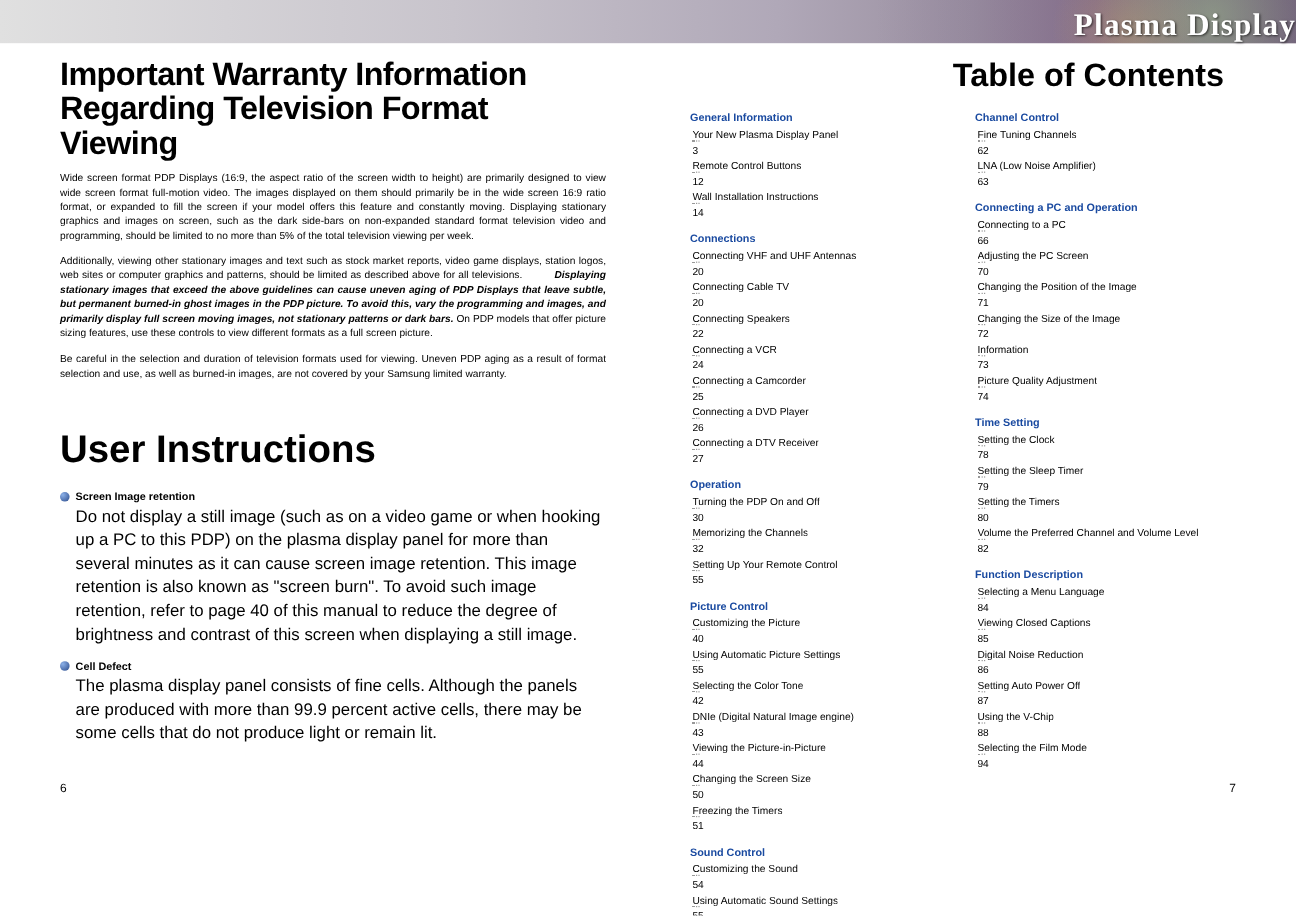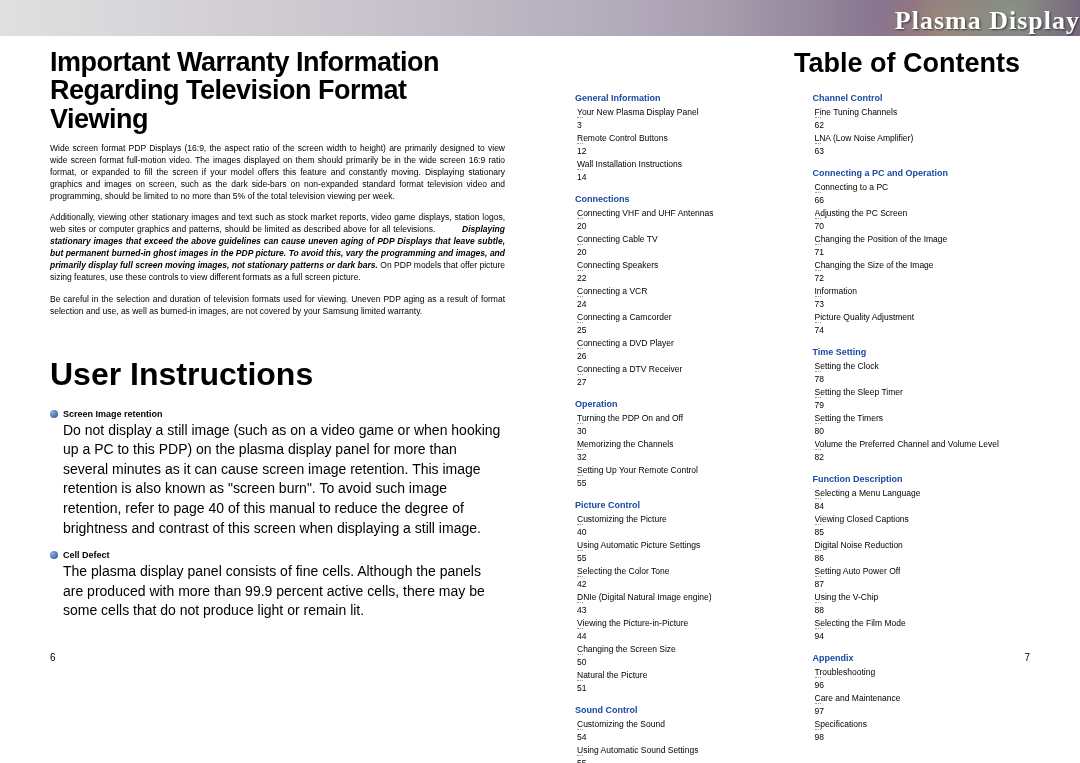--- a/index.html
+++ b/index.html
@@ -277,21 +277,21 @@
               <span class="toc-label">Viewing the Picture-in-Picture</span>
               <span class="toc-dots"></span>
               <span class="toc-page">44</span>
             </div>
             <div class="toc-row">
               <span class="toc-label">Changing the Screen Size</span>
               <span class="toc-dots"></span>
               <span class="toc-page">50</span>
             </div>
             <div class="toc-row">
-              <span class="toc-label">Natural the Picture</span>
+              <span class="toc-label">Freezing the Timers</span>
               <span class="toc-dots"></span>
               <span class="toc-page">51</span>
             </div>
           </div>
           <div class="toc-section">
             <div class="toc-heading">Sound Control</div>
             <div class="toc-row">
               <span class="toc-label">Customizing the Sound</span>
               <span class="toc-dots"></span>
               <span class="toc-page">54</span>
@@ -417,37 +417,19 @@
             </div>
             <div class="toc-row">
               <span class="toc-label">Using the V-Chip</span>
               <span class="toc-dots"></span>
               <span class="toc-page">88</span>
             </div>
             <div class="toc-row">
               <span class="toc-label">Selecting the Film Mode</span>
               <span class="toc-dots"></span>
               <span class="toc-page">94</span>
-            </div>
-          </div>
-          <div class="toc-section">
-            <div class="toc-heading">Appendix</div>
-            <div class="toc-row">
-              <span class="toc-label">Troubleshooting</span>
-              <span class="toc-dots"></span>
-              <span class="toc-page">96</span>
-            </div>
-            <div class="toc-row">
-              <span class="toc-label">Care and Maintenance</span>
-              <span class="toc-dots"></span>
-              <span class="toc-page">97</span>
-            </div>
-            <div class="toc-row">
-              <span class="toc-label">Specifications</span>
-              <span class="toc-dots"></span>
-              <span class="toc-page">98</span>
             </div>
           </div>
         </div>
     </div>
     <div class="page-num right">7</div>
   </div>
 </div>
 
 </body></html>

